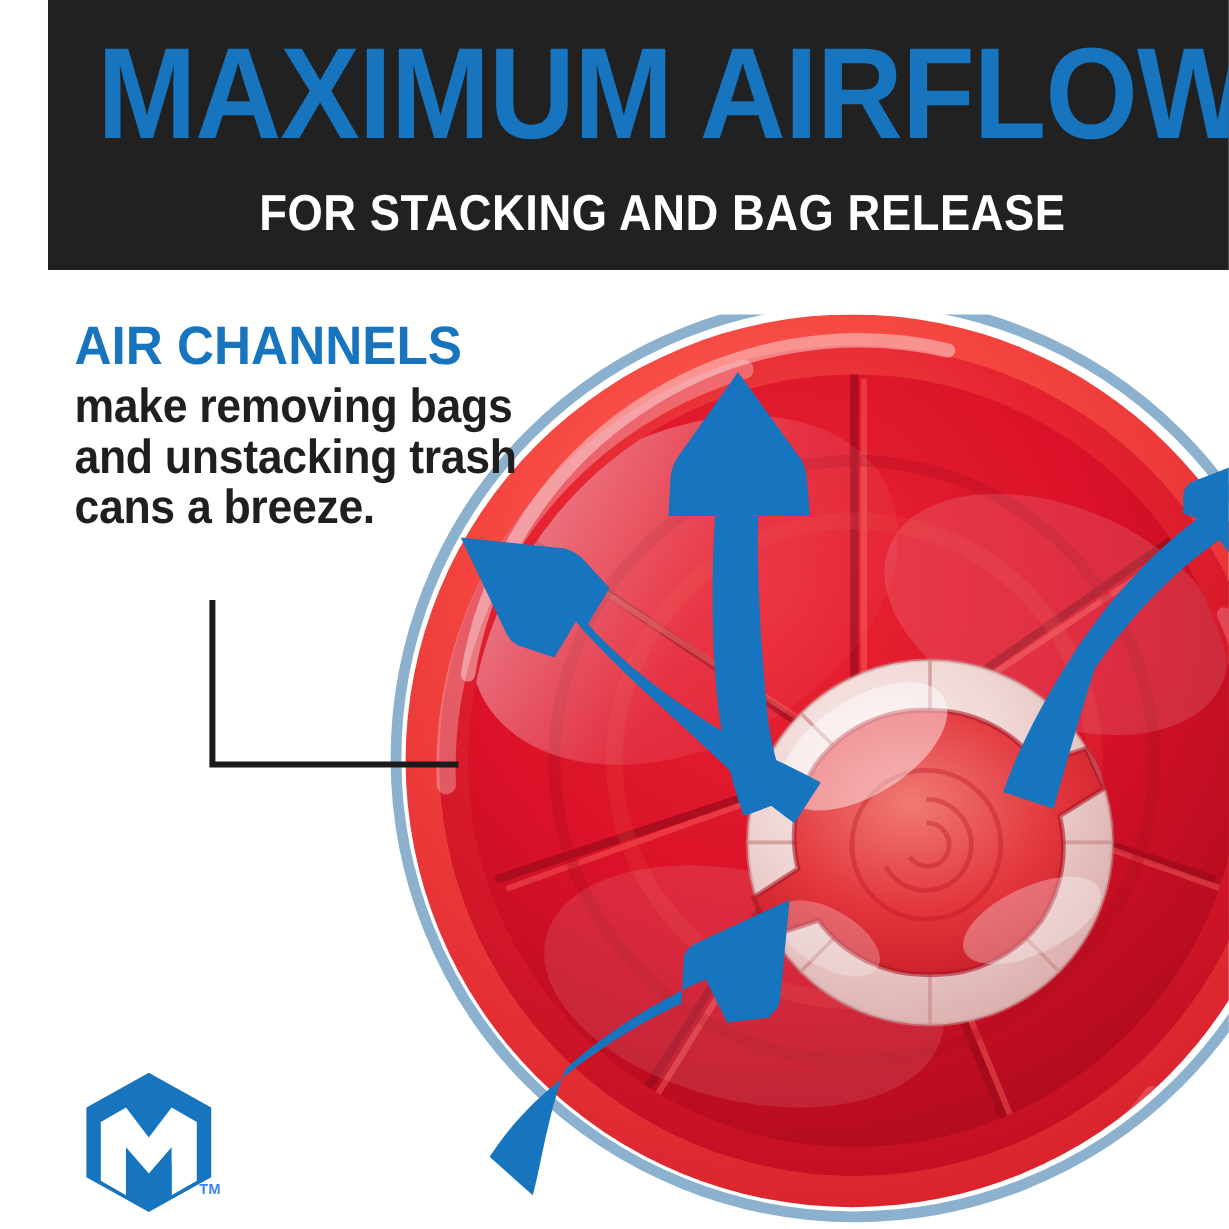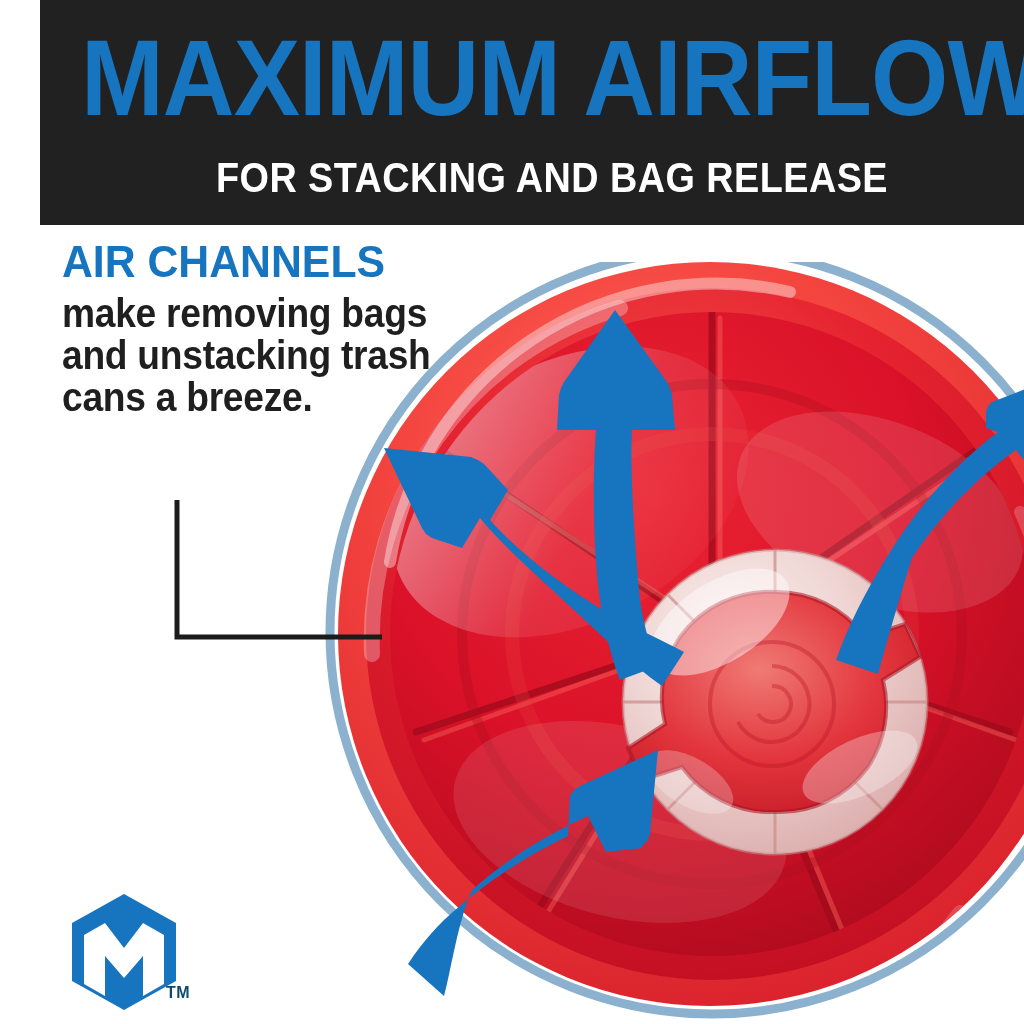--- a/index.html
+++ b/index.html
@@ -43,21 +43,21 @@
     font-size:42px;
     line-height:46px;
     letter-spacing:0.5px;
     transform:scaleX(0.90);
     transform-origin:50% 50%;
     white-space:nowrap;
   }
 
   
   .callout{
-    position:absolute;left:22px;top:238px;width:400px;
+    position:absolute;left:22px;top:264px;width:400px;
   }
   .callout-heading{
     color:#1774BE;
     font-family:"Liberation Sans Narrow","Liberation Sans",sans-serif;
     font-weight:700;
     font-size:45px;
     line-height:48px;
     letter-spacing:0px;
     transform:scaleX(0.95);
     transform-origin:0 50%;
@@ -81,24 +81,24 @@
   .leader{
     position:absolute;left:134px;top:498px;
   }
 
   
   .logo{
     position:absolute;left:24px;top:892px;width:120px;height:120px;
   }
   .logo-tm{
     position:absolute;left:126px;top:984px;
-    color:#0c4a6e;
+    color:#3b82f6;
     font-family:"Liberation Sans",sans-serif;
     font-weight:700;
-    font-size:16px;
+    font-size:12px;
     letter-spacing:0.5px;
   }
 
   
   .photo{
     position:absolute;left:280px;top:262px;width:760px;height:762px;
   }
   .arrows{
     position:absolute;left:0;top:0;width:1024px;height:1024px;
     pointer-events:none;

